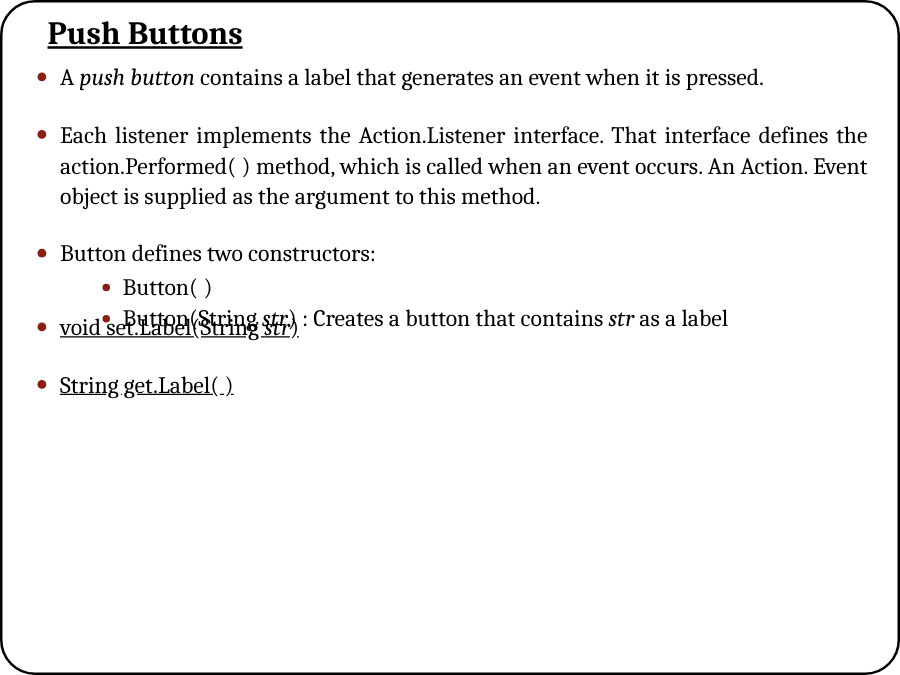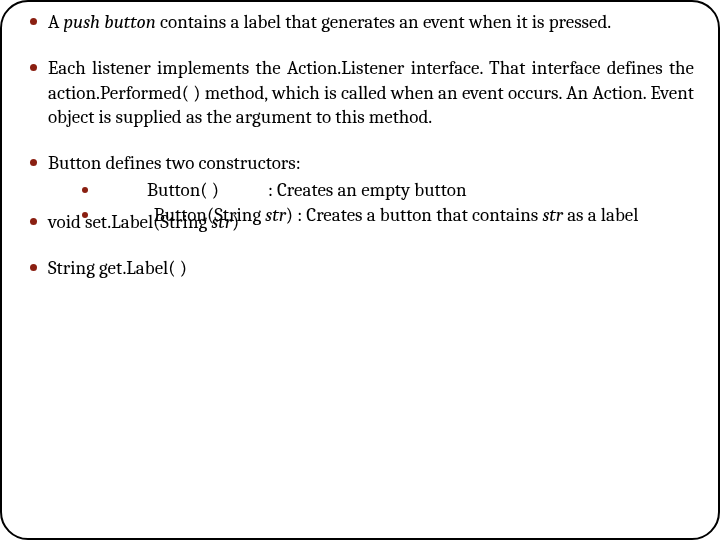--- a/index.html
+++ b/index.html
@@ -23,21 +23,21 @@
   ul.top > li:last-child { margin-bottom: 0; }
   ul.top > li::before {
     content: "";
     position: absolute;
     left: 0; top: 8px;
     width: 7px; height: 7px;
     background: #8a1f11;
     border-radius: 50%;
   }
   ul.sub { list-style: none; margin-top: 2px; padding-left: 34px; }
-  ul.sub > li { position: relative; padding-left: 16px; font-size: 19px; line-height: 1.32; text-align: center; }
+  ul.sub > li { position: relative; padding-left: 16px; font-size: 19px; line-height: 1.32; }
   ul.sub > li::before {
     content: "";
     position: absolute;
     left: 0; top: 9px;
     width: 6px; height: 6px;
     background: #8a1f11;
     border-radius: 50%;
   }
   .just { text-align: justify; }
   .b { font-weight: 400; }
@@ -45,50 +45,50 @@
   .row { display: flex; }
   .lead { display: inline-block; }
   .w1 { min-width: 170px; }
   .w2 { min-width: 230px; }
   .tight > li { margin-bottom: 2px; }
 </style>
 </head>
 <body>
 
 <div class="slide">
+  <h1 class="title">Push Buttons</h1>
 
   <ul class="top">
 
     <li class="just">
       <span>A </span><span class="i">push button</span><span> contains a label that generates an event when it is pressed.</span>
     </li>
 
 
     <li class="just">
       <span>Each listener implements the </span><span class="b">Action.Listener</span><span> interface. That interface defines the </span><span class="b">action.Performed( )</span><span> method, which is called when an event occurs. An </span><span class="b">Action. Event</span><span> object is supplied as the argument to this method.</span>
     </li>
 
     <li>
       <span class="b">Button</span><span> defines two constructors:</span>
       <ul class="sub">
         <li>
           <span class="row">
             <span class="lead w1"><span class="b">Button( )</span></span>
-            <span>: Creates an empty button</span>
           </span>
         </li>
         <li>
           <span class="b"><span>Button(String </span><span class="i">str</span><span>)</span></span><span><span> : Creates a button that contains </span><span class="i">str</span><span> as a label</span></span>
         </li>
       </ul>
     </li>
 
   </ul>
 
-  <ul class="top tight" style="margin-top:-18px;">
+  <ul class="top tight" style="margin-top:-18px;text-decoration:underline;">
     <li>
       <span class="row">
         <span class="lead w2"><span>void set.Label(String </span><span class="i">str</span><span>)</span></span>
       </span>
     </li>
     <li>
       <span class="row">
         <span class="lead w2">String get.Label( )</span>
       </span>
     </li>

